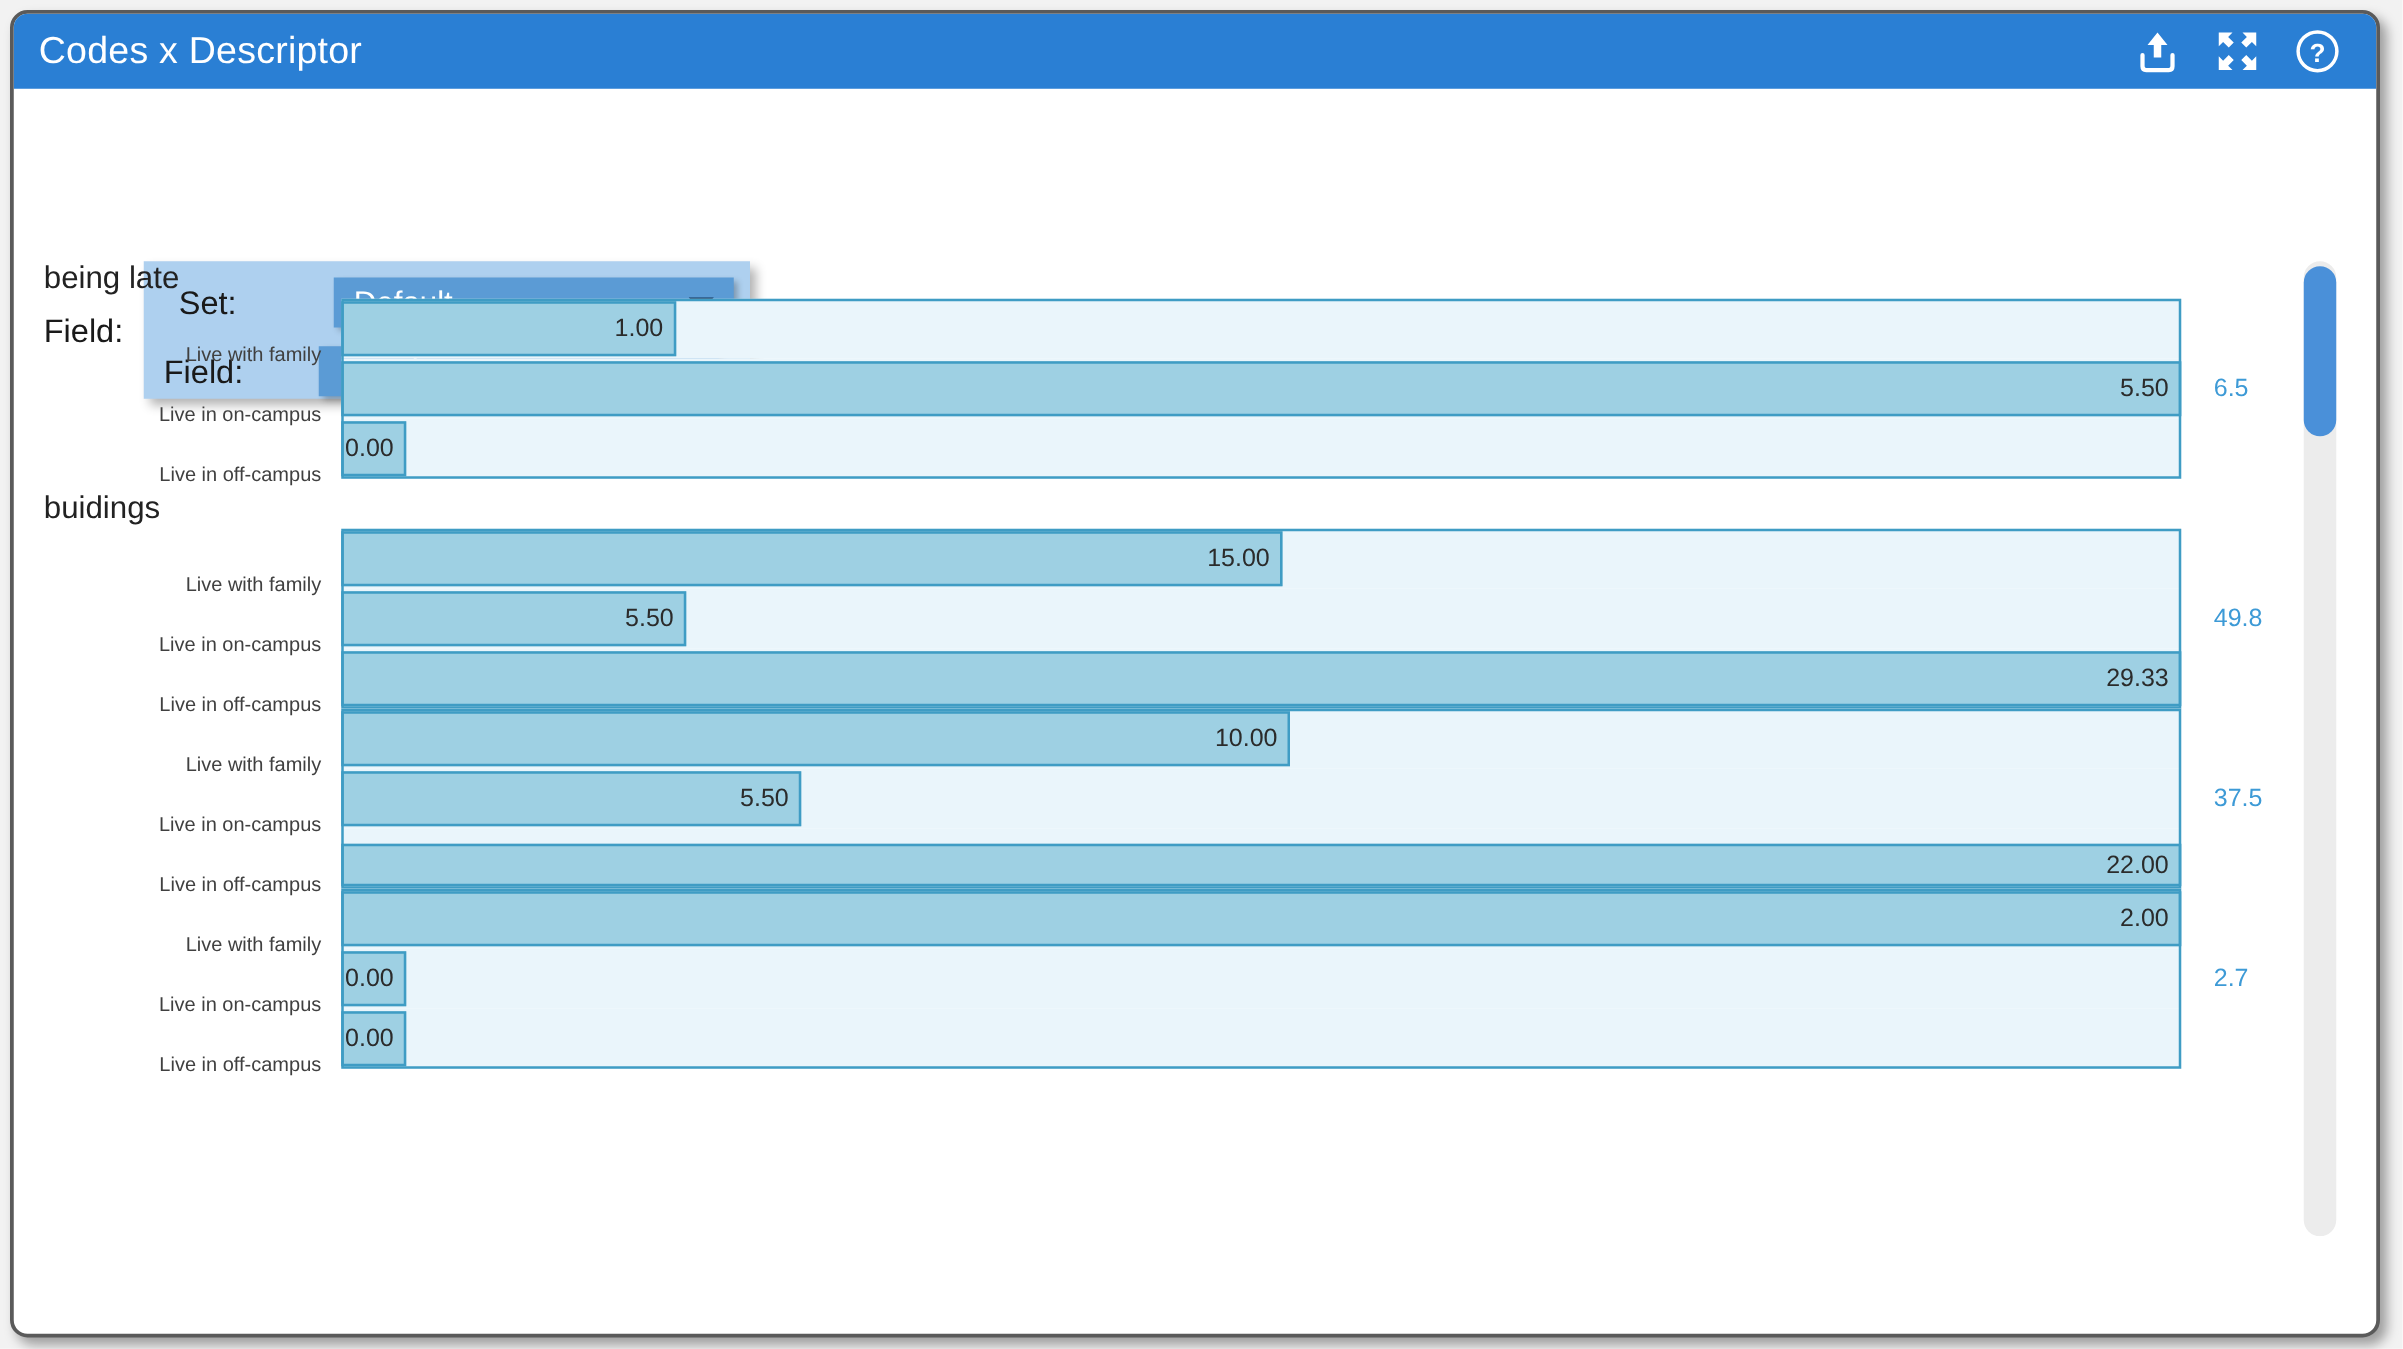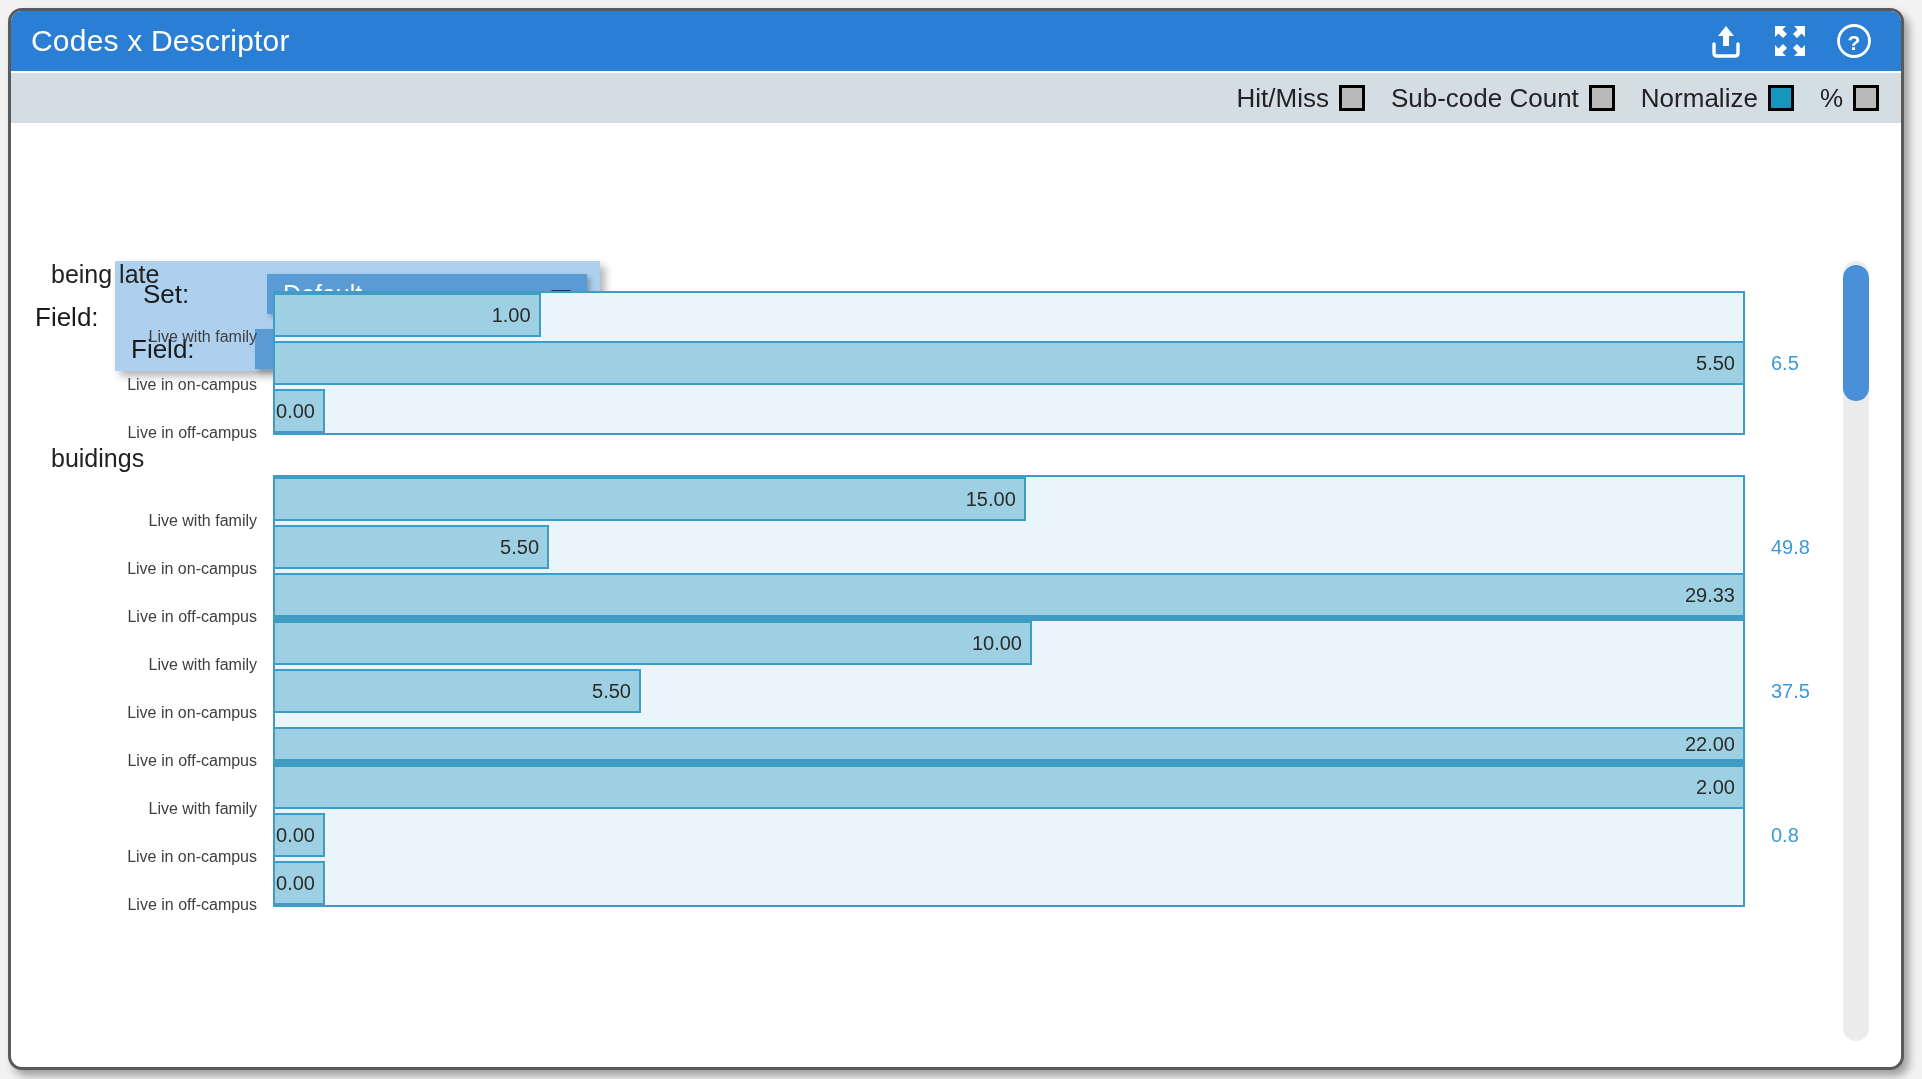--- a/index.html
+++ b/index.html
@@ -123,21 +123,21 @@
   #chartarea{
     position:relative;
     height:790px;
     overflow:hidden;
   }
   .group{
     position:relative;
   }
   .group-title{
     font-size:25px;color:#222;
-    margin-left:40px;
+    margin-left:24px;
     padding-top:6px;
     height:34px;line-height:34px;
     white-space:nowrap;
   }
   .group-body{
     position:relative;
   }
   .row{
     position:relative;
     height:48px;
@@ -233,38 +233,20 @@
       </span>
       <span class="ticon" title="Help">
         <svg viewBox="0 0 38 38" xmlns="http://www.w3.org/2000/svg">
           <circle cx="19" cy="19" r="15.5" fill="none" stroke="#ffffff" stroke-width="2.8"></circle>
           <text x="19" y="27.5" text-anchor="middle" font-family="Liberation Sans, sans-serif" font-size="21" font-weight="bold" fill="#ffffff">?</text>
         </svg>
       </span>
     </div>
   </div>
 
-  <div id="optionsbar">
-    <div class="opt">
-      <span class="opt-label">Hit/Miss</span>
-      <span class="cbox"></span>
-    </div>
-    <div class="opt">
-      <span class="opt-label">Sub-code Count</span>
-      <span class="cbox"></span>
-    </div>
-    <div class="opt">
-      <span class="opt-label">Normalize</span>
-      <span class="cbox on"></span>
-    </div>
-    <div class="opt">
-      <span class="opt-label">%</span>
-      <span class="cbox"></span>
-    </div>
-  </div>
 
   <div id="fieldzone">
     <div id="field-outer-label">Field:</div>
     <div id="field-panel">
       <div class="frow r1">
         <span class="flabel">Set:</span>
         <span class="dd">
           <span class="dd-text">Default</span>
           <span class="dd-arrow"></span>
         </span>
@@ -393,21 +375,21 @@
             </div>
             <div class="row">
               <div class="row-label">Live in off-campus</div>
               <div class="track">
                 <div class="bar" style="width: 52px;">
                   <span class="bar-val">0.00</span>
                 </div>
               </div>
             </div>
             <div class="group-frame" style="height: 144px;"></div>
-            <div class="group-total" style="top: 72px;">0.8</div>
+            <div class="group-total" style="top: 72px;">2.7</div>
           </div>
         </div>
       </div>
 
     <div id="scroll-track">
       <div id="scroll-thumb"></div>
     </div>
   </div>
 
 </div>

